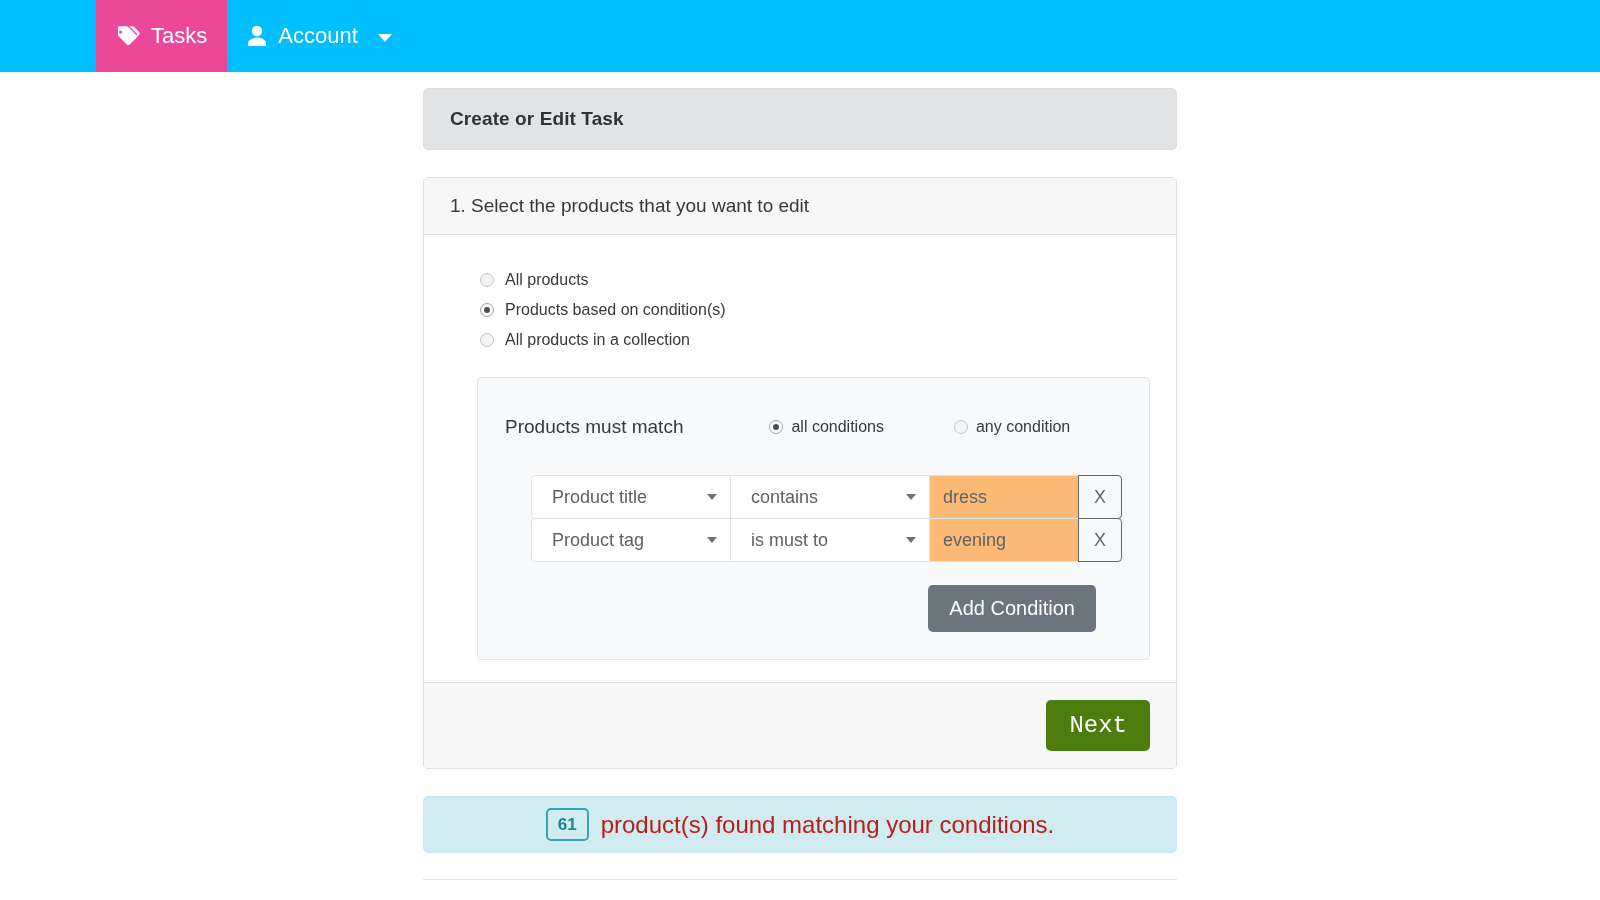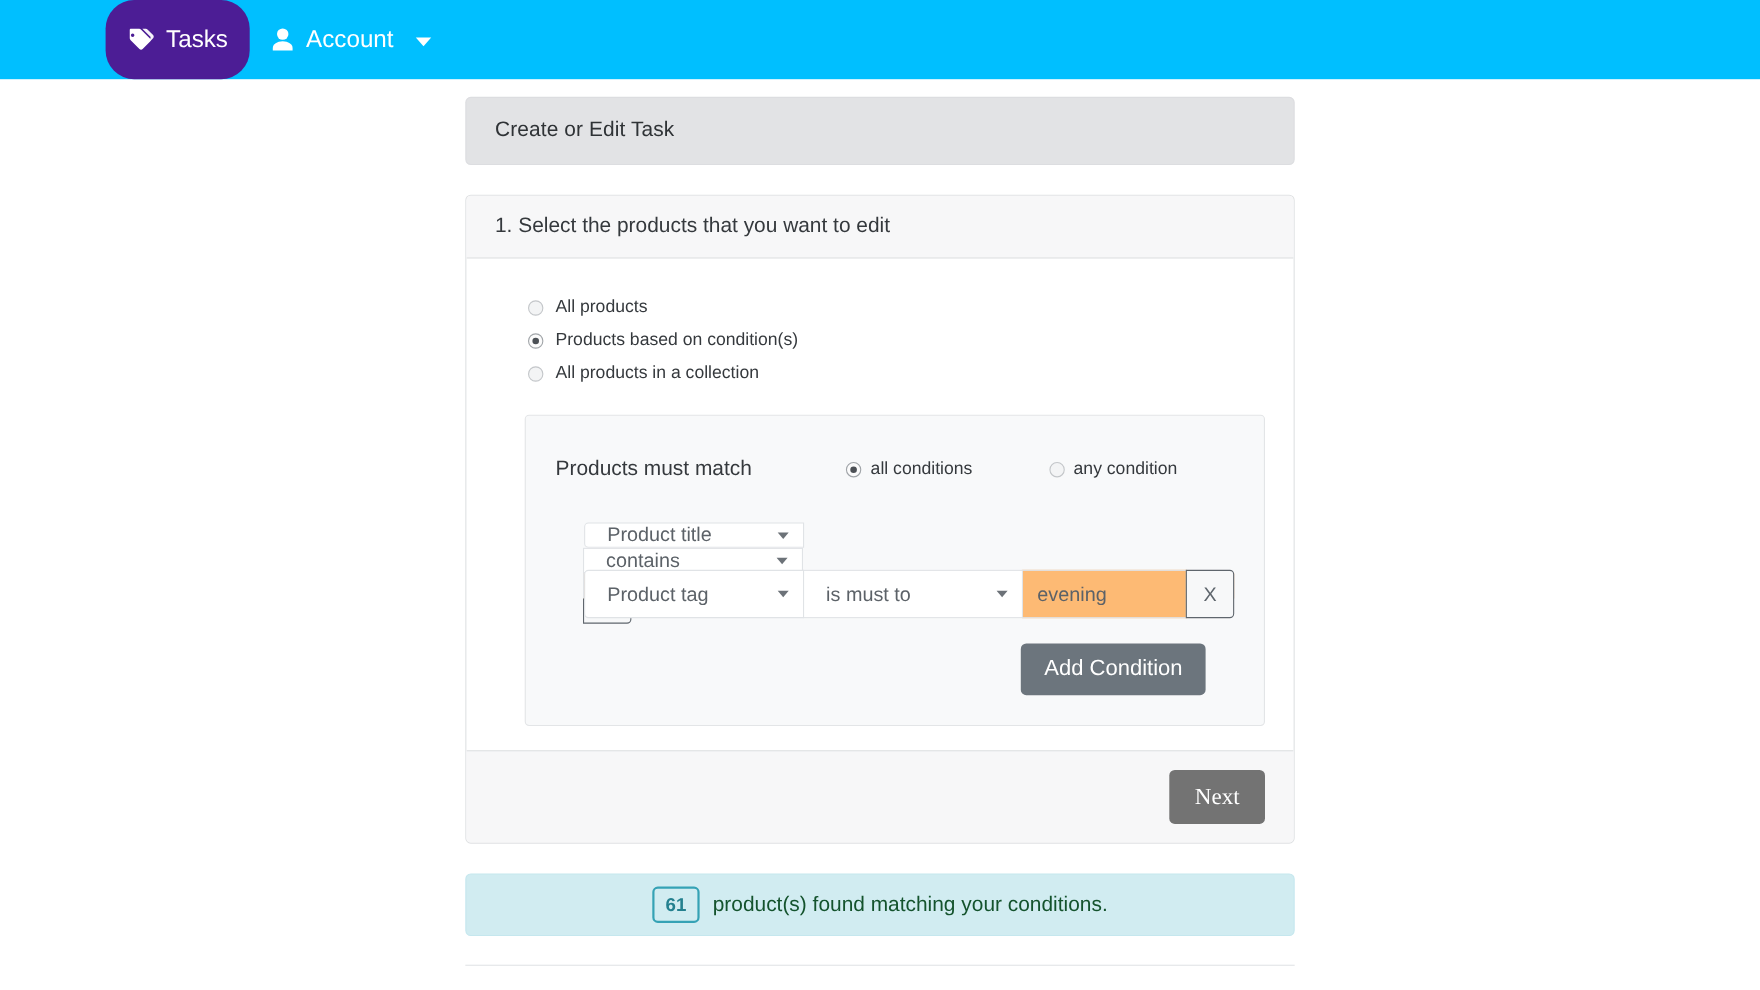--- a/index.html
+++ b/index.html
@@ -24,21 +24,21 @@
     display: flex;
     align-items: center;
     gap: 11px;
     padding: 0 20px;
     color: #ffffff;
     font-size: 22px;
     line-height: 1;
     cursor: pointer;
     user-select: none;
   }
-  .nav-item.active { background: #4c1d95; border-radius: 26px; }
+  .nav-item.active { background: #ec4899; }
   .nav-icon { display: inline-flex; align-items: center; }
   .nav-icon svg { display: block; }
   .caret {
     width: 0; height: 0;
     border-left: 7px solid transparent;
     border-right: 7px solid transparent;
     border-top: 8px solid #ffffff;
     margin-left: 9px;
     margin-top: 3px;
   }
@@ -53,21 +53,21 @@
   
   .title-panel {
     background: #e2e3e5;
     border: 1px solid #dcdde0;
     border-radius: 5px;
     padding: 19px 26px;
     margin-bottom: 27px;
   }
   .title-panel-text {
     font-size: 19px;
-    font-weight: normal;
+    font-weight: bold;
     color: #2f3336;
     letter-spacing: .1px;
   }
 
   
   .panel {
     border: 1px solid #dfe1e3;
     border-radius: 5px;
     background: #ffffff;
     overflow: hidden;
@@ -146,21 +146,21 @@
 
   
   .cond-rows { margin: 0 0 0 26px; }
   .cond-row {
     display: flex;
     align-items: stretch;
     height: 44px;
     margin-top: -1px;
     position: relative;
   }
-  .cond-row:first-child { margin-top: 0; flex-direction: column; }
+  .cond-row:first-child { margin-top: 0; }
 
   .sel {
     position: relative;
     width: 200px;
     background: #ffffff;
     border: 1px solid #e0e3e6;
     display: flex;
     align-items: center;
     padding-left: 20px;
     font-size: 18px;
@@ -222,26 +222,26 @@
 
   
   .panel-footer {
     background: #f7f7f8;
     border-top: 1px solid #dfe1e3;
     padding: 17px 26px;
     display: flex;
     justify-content: flex-end;
   }
   .btn-next {
-    background: #737373;
+    background: #4d7c0f;
     color: #ffffff;
     border: none;
     border-radius: 5px;
-    font-size: 21px;
-    font-family: Liberation Serif, serif;
+    font-size: 24px;
+    font-family: Liberation Mono, monospace;
     padding: 12px 23px;
     cursor: pointer;
   }
 
   
   .alert {
     margin-top: 27px;
     background: #d1ecf1;
     border: 1px solid #c5e7ee;
     border-radius: 5px;
@@ -254,22 +254,22 @@
     border: 2px solid #35a2b5;
     border-radius: 5px;
     color: #24808f;
     font-size: 17px;
     font-weight: bold;
     padding: 6px 10px;
     margin-right: 12px;
     line-height: 1;
   }
   .alert-text {
-    font-size: 19px;
-    color: #14532d;
+    font-size: 24px;
+    color: #b91c1c;
   }
 
   .bottom-rule {
     margin-top: 26px;
     border-top: 1px solid #e2e4e6;
     height: 12px;
   }
 </style>
 </head>
 <body>

